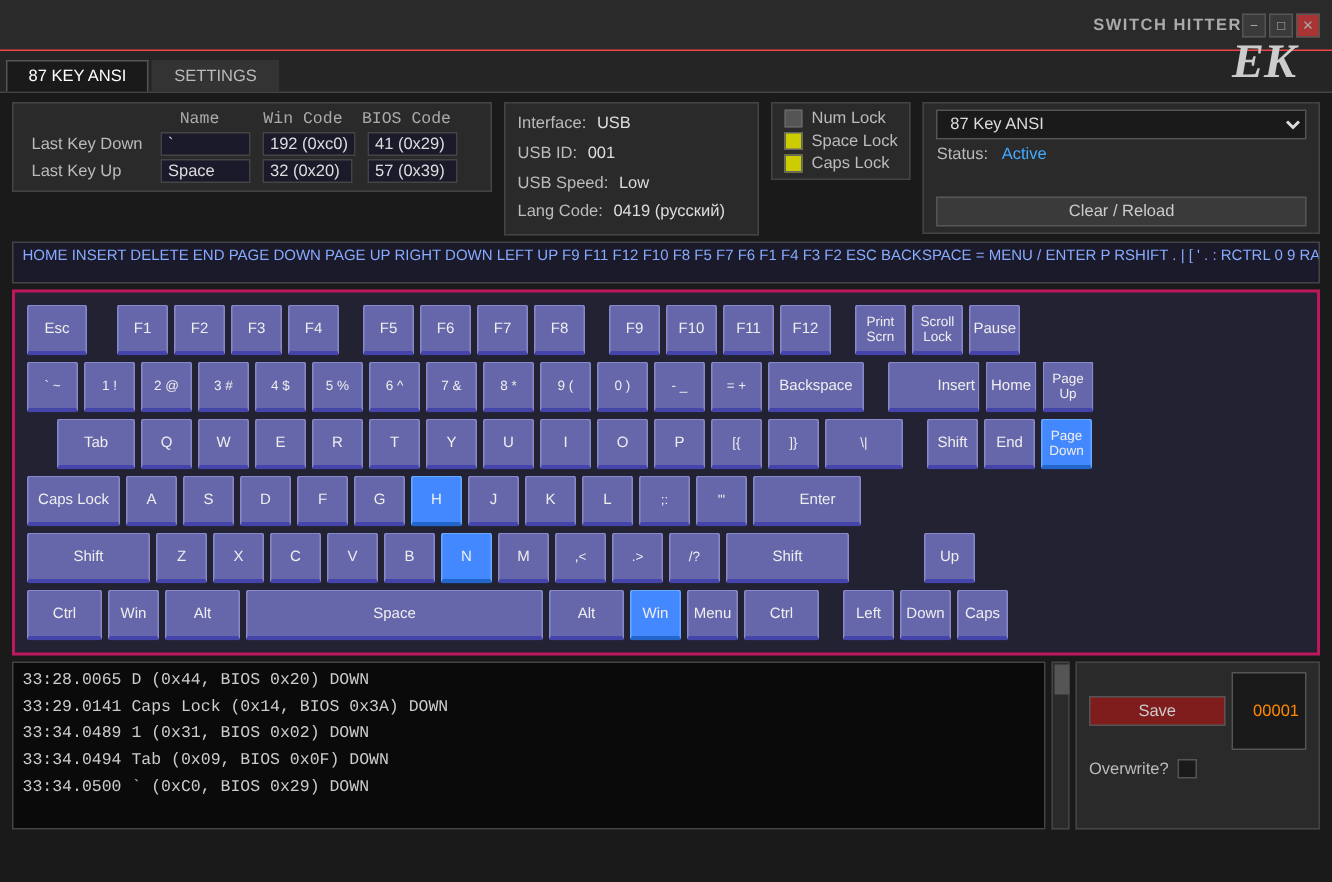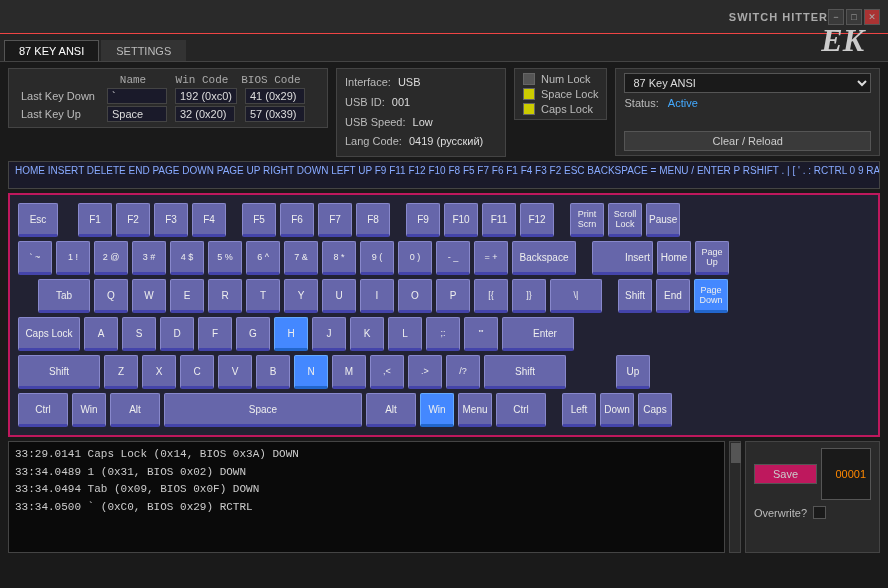--- a/index.html
+++ b/index.html
@@ -260,24 +260,24 @@
       flex-direction: column;
       gap: 6px;
       min-width: 130px;
     }
     .save-row {
       display: flex;
       align-items: center;
       gap: 4px;
     }
     .save-btn {
-      background: #be185d;
+      background: #7f1d1d;
       border: 1px solid #555;
       color: #ccc;
-      padding: 3px 18px;
+      padding: 3px 32px;
       font-size: 11px;
       cursor: pointer;
     }
     .save-count {
       background: #1a1a1a;
       border: 1px solid #555;
       color: #ff8800;
       padding: 19px 4px;
       font-size: 11px;
       min-width: 50px;
@@ -513,24 +513,25 @@
       <div class="key" style="min-width:50px;">Ctrl</div>
       <div style="width:8px;"></div>
       <div class="key">Left</div>
       <div class="key">Down</div>
       <div class="key">Caps</div>
     </div>
   </div>
 
   <div id="bottom-row" style="display:flex;gap:4px;height:112px;">
     <div id="log-area">
+      <div>33:28.0065 D (0x44, BIOS 0x20) DOWN</div>
       <div>33:29.0141 Caps Lock (0x14, BIOS 0x3A) DOWN</div>
       <div>33:34.0489 1 (0x31, BIOS 0x02) DOWN</div>
       <div>33:34.0494 Tab (0x09, BIOS 0x0F) DOWN</div>
-      <div>33:34.0500 ` (0xC0, BIOS 0x29) RCTRL</div>
+      <div>33:34.0500 ` (0xC0, BIOS 0x29) DOWN</div>
     </div>
     <div id="log-scrollbar">
       <div id="log-scrollbar-thumb"></div>
     </div>
     <div id="save-panel">
       <div class="save-row">
         <button class="save-btn">Save</button>
         <div class="save-count">00001</div>
       </div>
       <div class="overwrite-row">

